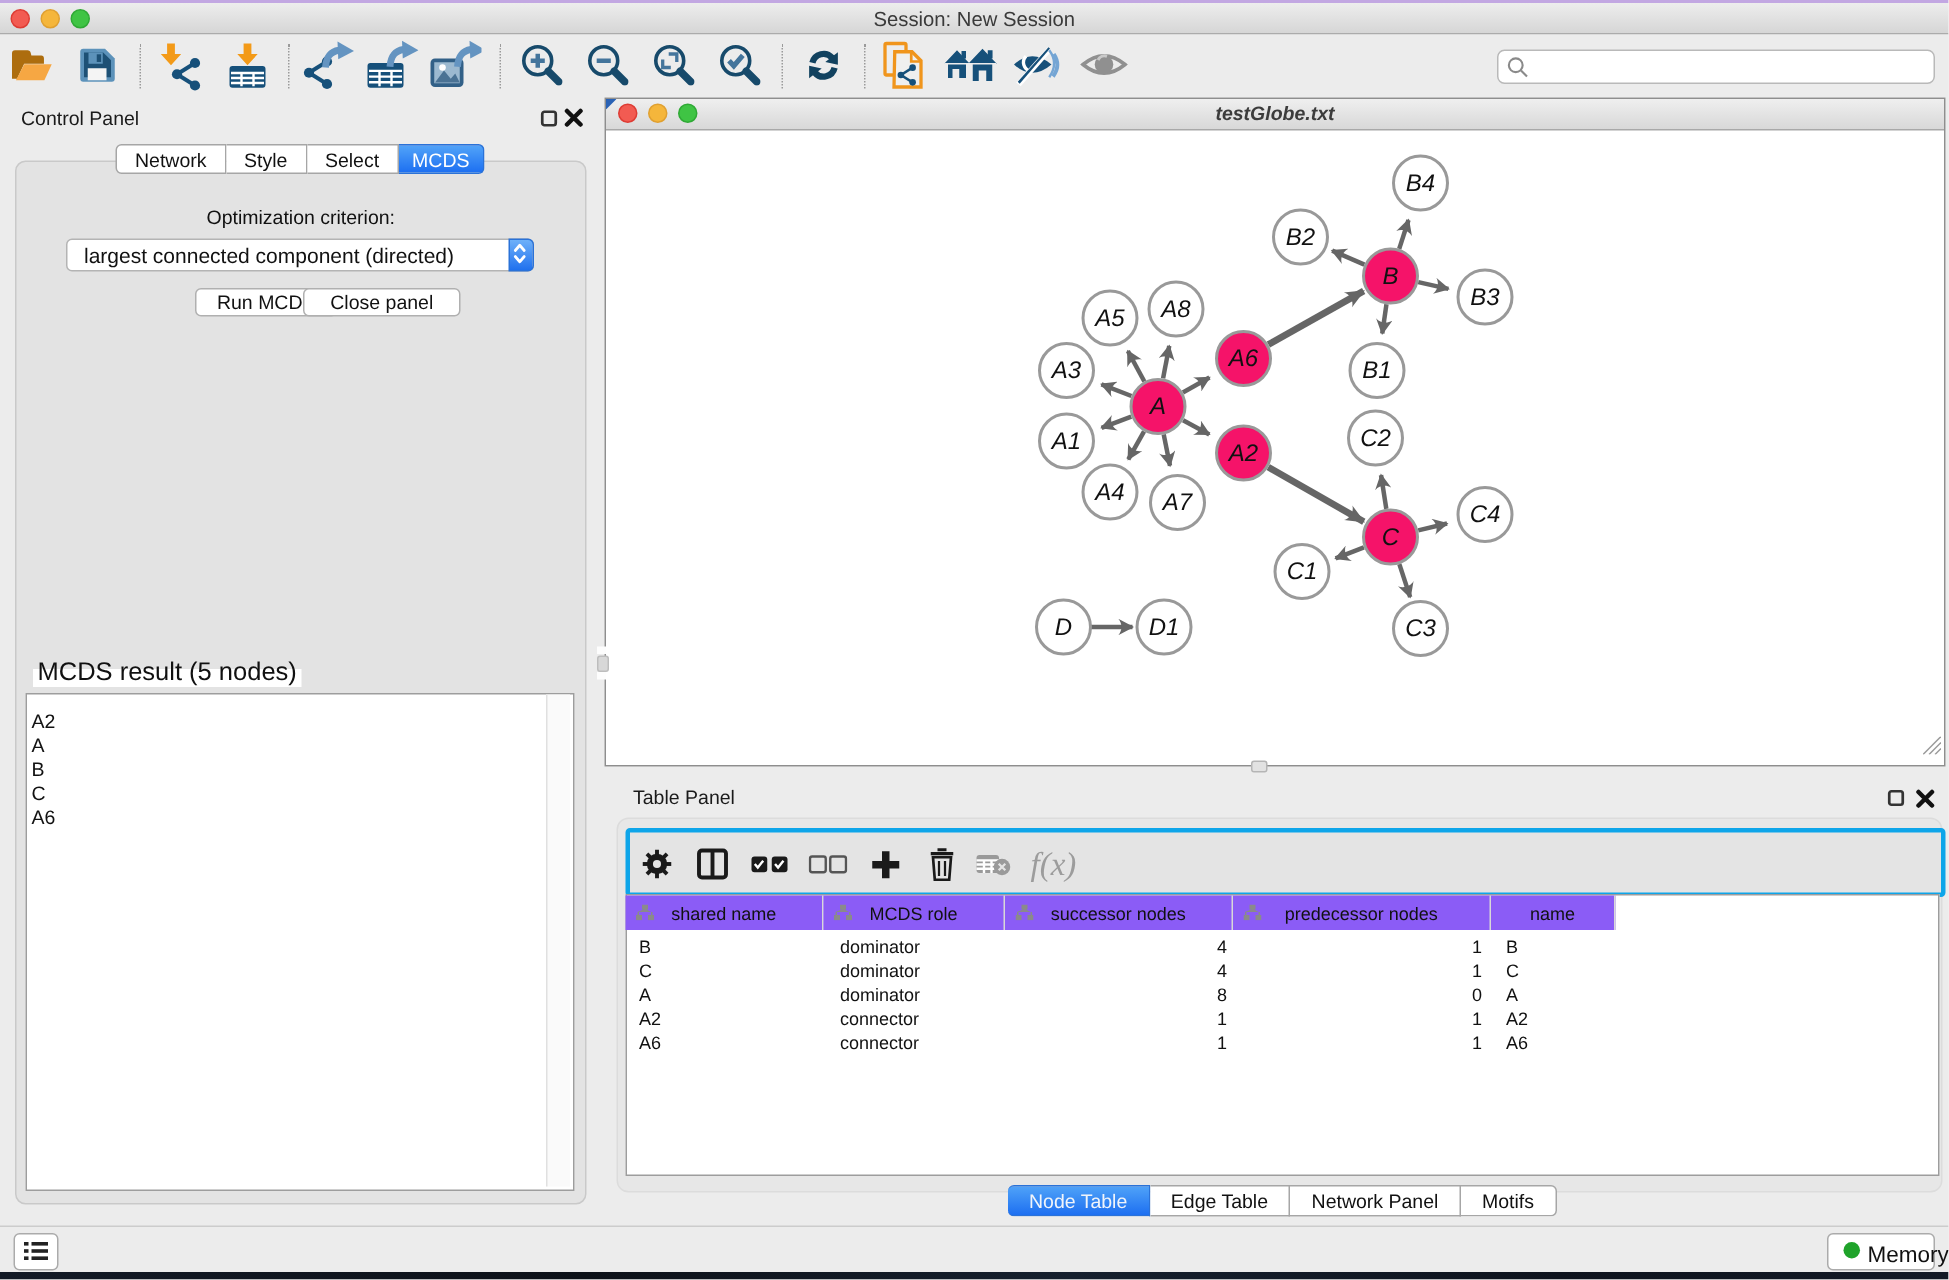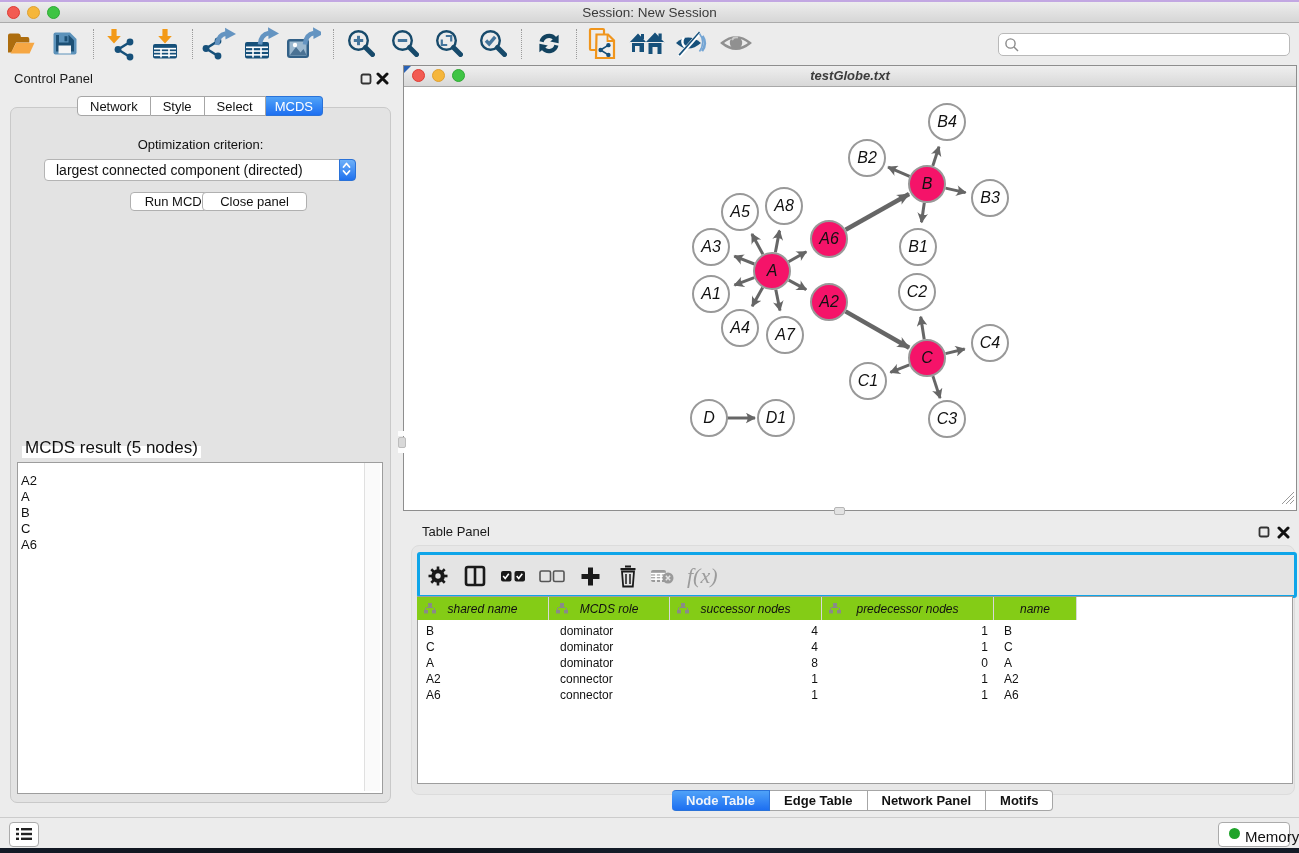--- a/index.html
+++ b/index.html
@@ -34,26 +34,26 @@
 
 #netwin{left:403px;top:65px;width:894px;height:446px;background:#fff;border:1px solid #8e8e8e;box-sizing:border-box;font-style:italic;}
 #net-titlebar{position:absolute;left:0;top:0;width:892px;height:20px;background:linear-gradient(#efefef,#d8d8d8);border-bottom:1px solid #a8a8a8;}
 #net-titlebar .title{position:absolute;left:0;right:0;top:2px;text-align:center;font-size:13px;font-weight:700;color:#3c3c3c;}
 #graph{position:absolute;left:0px;top:21px;}
 
 #tp-title{left:422px;top:524px;font-size:13px;color:#1a1a1a;}
 #tp-toolbar{left:417px;top:552px;width:874px;height:40px;background:#e4e4e4;border:3px solid #0ea5e9;border-radius:3px;}
 #tp-table{left:417px;top:596px;width:874px;height:186px;background:#fff;border:1px solid #9d9d9d;}
 #tp-header{position:absolute;left:0;top:0;height:24px;background:#f4f4f4;border-bottom:1px solid #d8d8d8;font-size:12px;color:#111;}
-.th{position:absolute;top:0;height:23px;border-right:1px solid #d8d8d8;background:#84cc16;font-style:italic;}
+.th{position:absolute;top:0;height:23px;border-right:1px solid #d8d8d8;background:#8b5cf6;}
 .th .t{position:absolute;width:100%;text-align:center;top:5px;}
 .td{position:absolute;font-size:12px;color:#111;}
 
 #bot-tabs{left:672px;top:790px;height:21px;display:flex;font-size:13px;}
-.bt{background:#fff;border:1px solid #a6a6a6;border-left:none;padding:0 14px;line-height:20px;color:#111;font-weight:bold;}
+.bt{background:#fff;border:1px solid #a6a6a6;border-left:none;padding:0 14px;line-height:20px;color:#111;}
 .bt.sel{background:linear-gradient(#4fa2f8,#1d6ff1);color:#f0f4fa;border-color:#2a72d8;border-radius:4px 0 0 4px;}
 .bt.last{border-radius:0 4px 4px 0;}
 #statusbar{left:0;top:817px;width:1299px;height:31px;background:#ececec;border-top:1px solid #cccccc;}
 #desktop-bottom{left:0;top:848px;width:1299px;height:5px;background:linear-gradient(90deg,#131a26,#0d1118 30%,#16202e 55%,#0e131d 80%,#131a26);}
 .icbtn{position:absolute;background:#fff;border:1px solid #ababab;border-radius:4px;}
 </style>
 </head>
 <body>
 <div id="screen">
 <div class="abs" id="desktop-top"></div>

